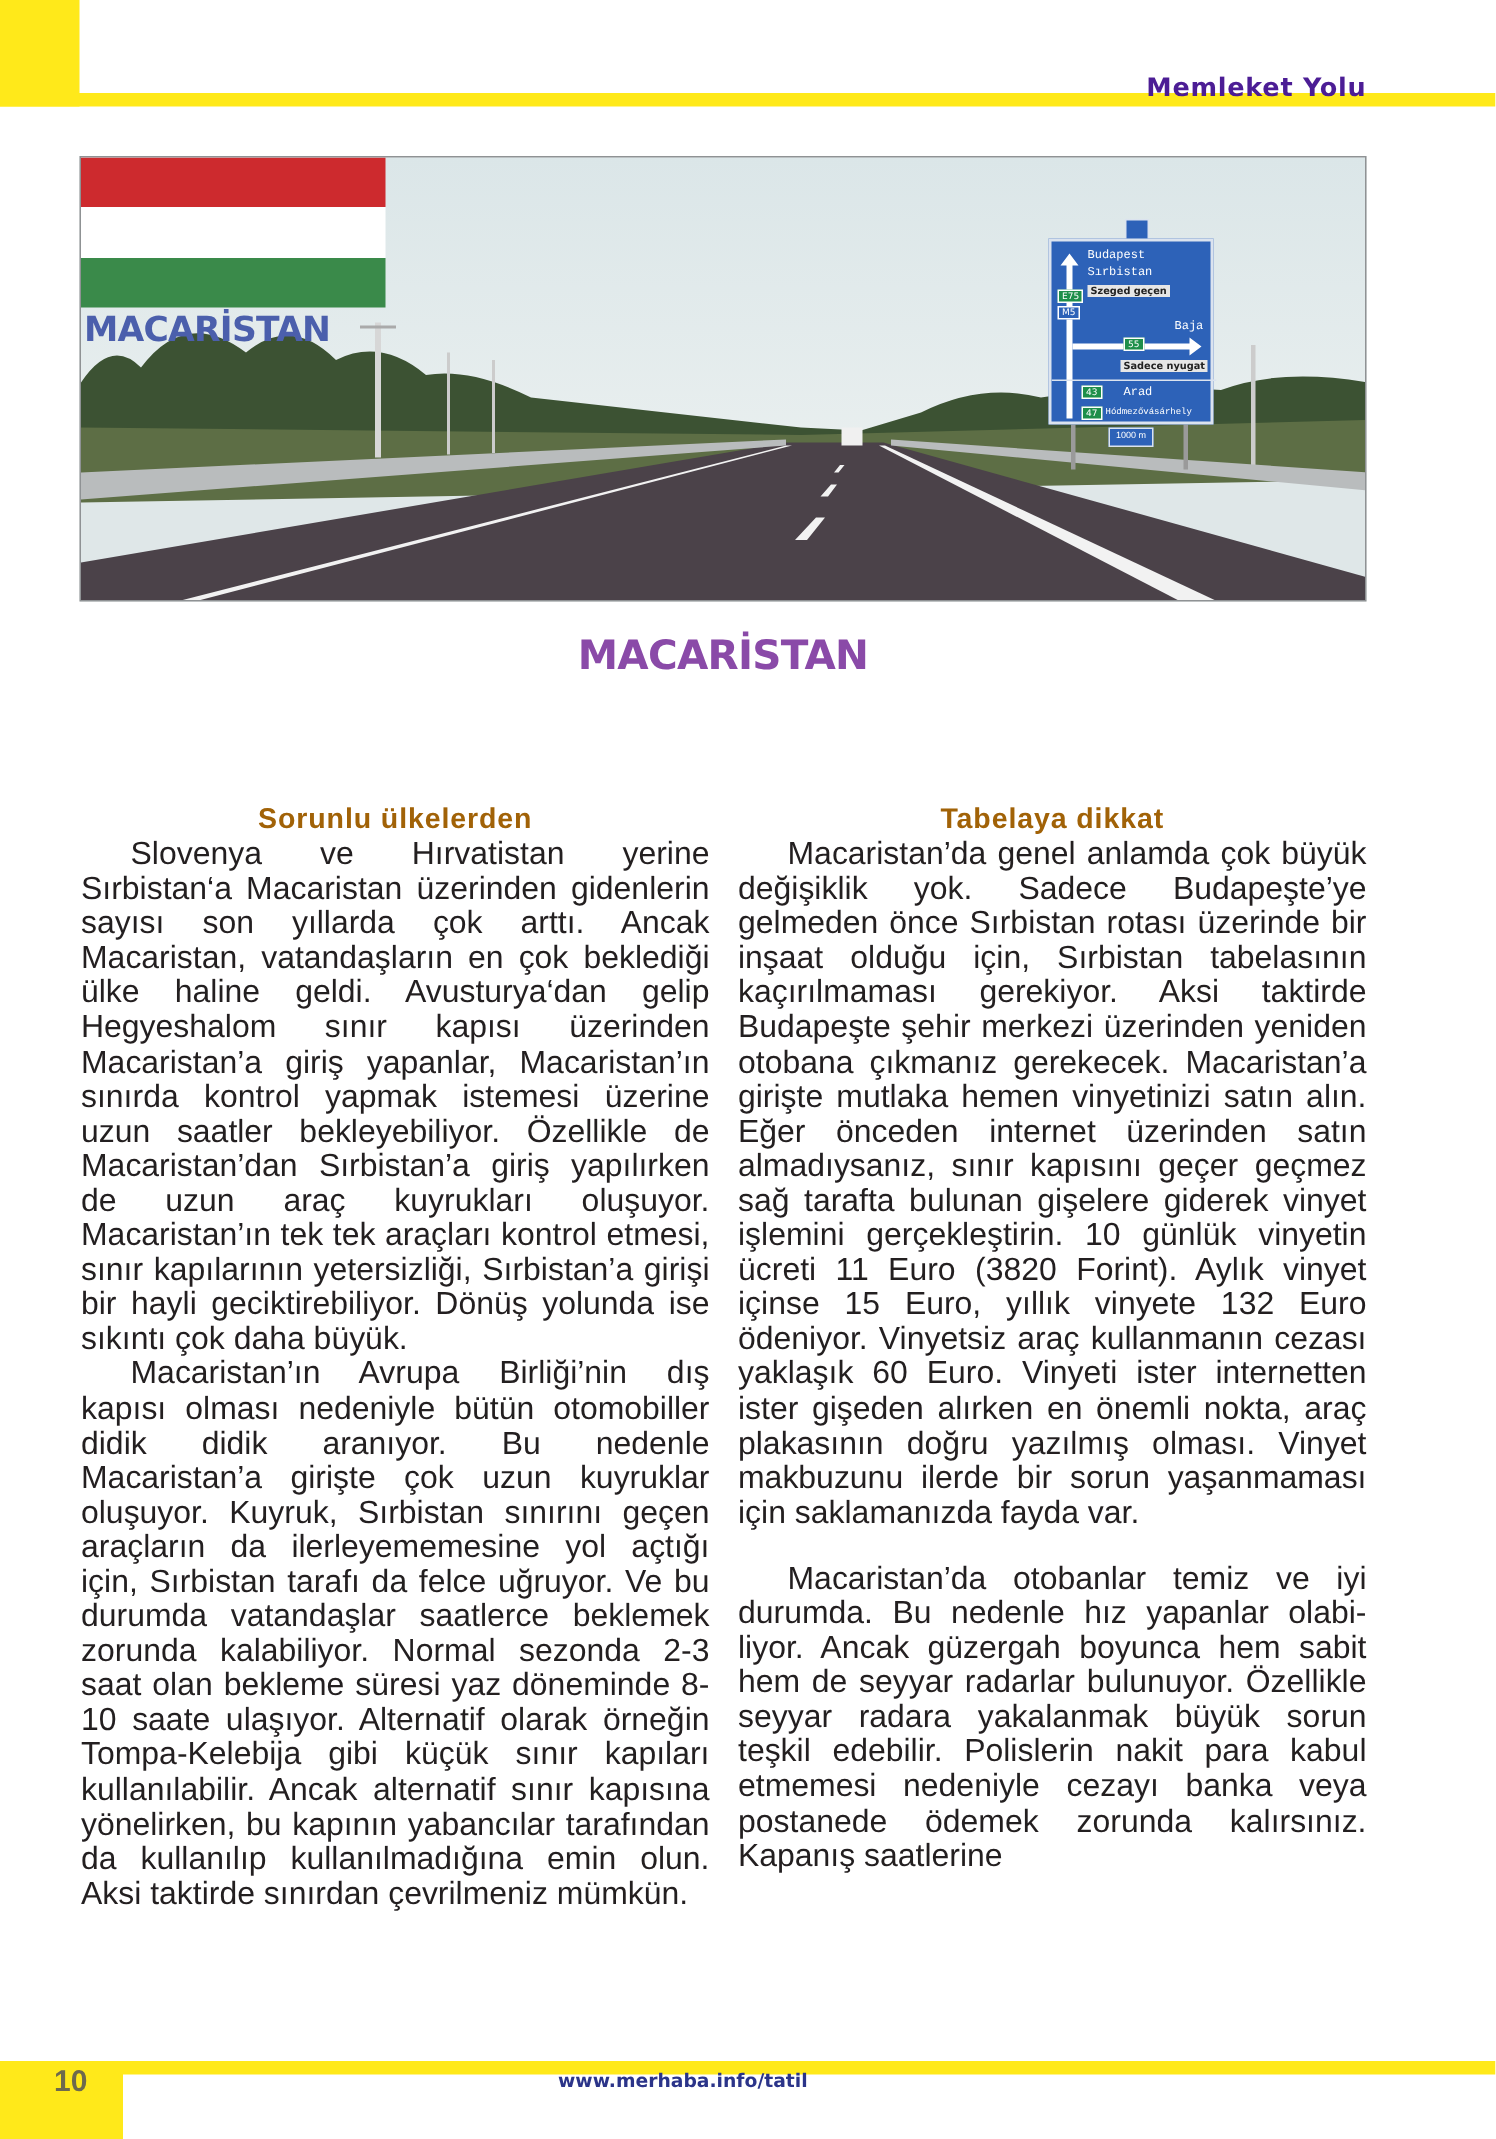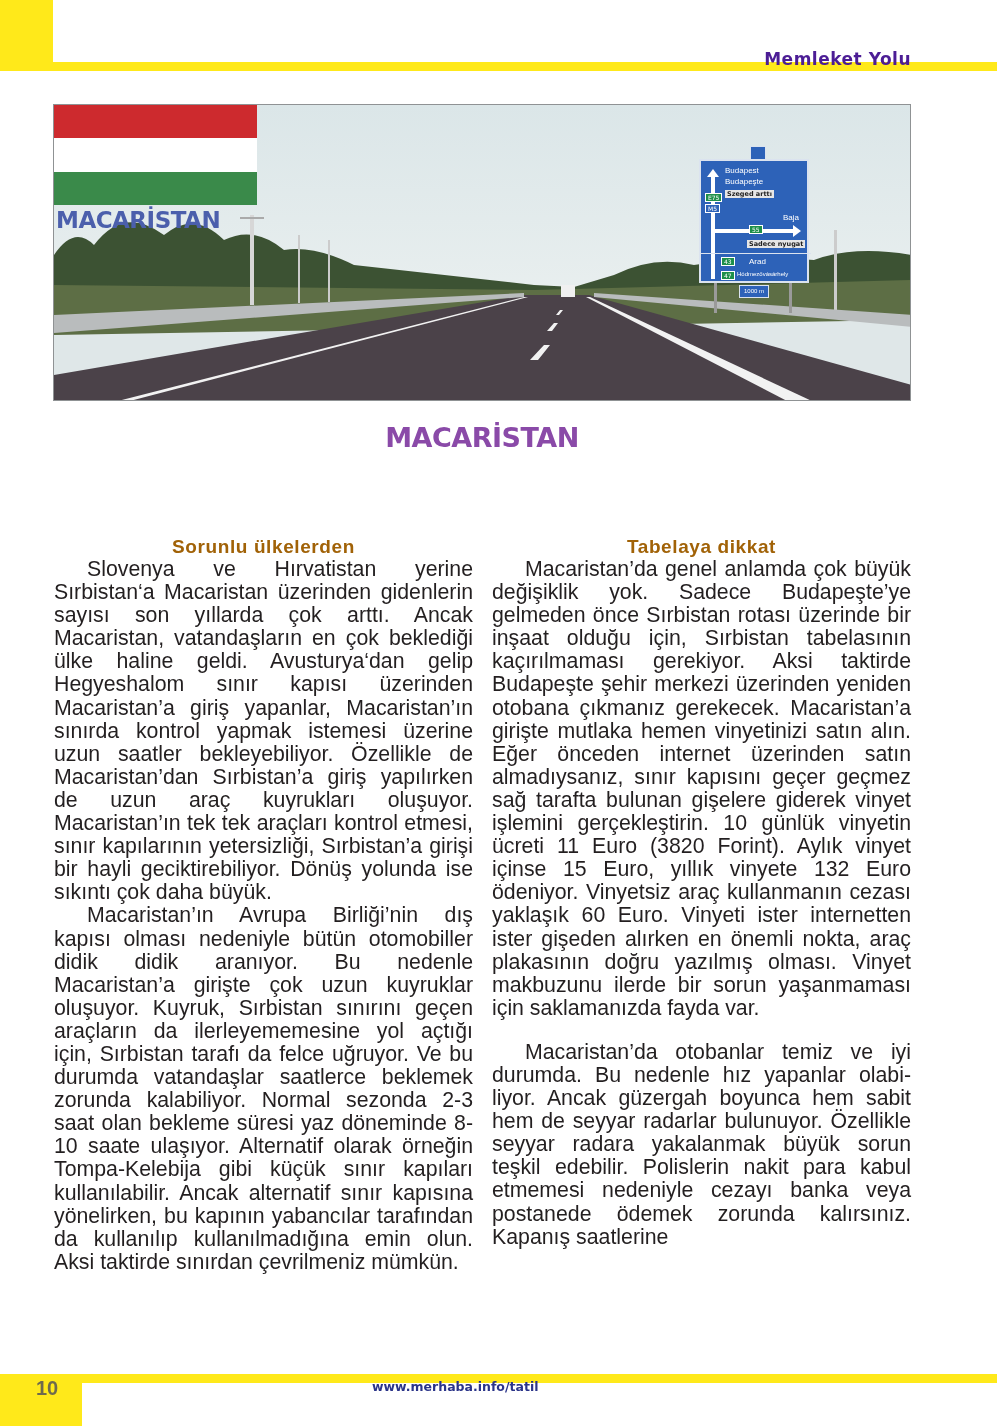--- a/index.html
+++ b/index.html
@@ -21,21 +21,21 @@
   .flag .s { height:33.4px; }
   .flag-label { position:absolute; left:2px; top:102px; font-family:"DejaVu Sans", sans-serif;
                 font-weight:bold; font-size:23px; color:#4b5fac; letter-spacing:-0.5px; }
 
   .sign { position:absolute; left:645px; top:54px; width:110px; height:124px; background:#2d62b8;
           border:2px solid #dbe3ef; box-sizing:border-box; }
   .sign-top { position:absolute; left:696px; top:41px; width:14px; height:13px; background:#2d62b8;
               border:1px solid #dbe3ef; }
   .sign-bottom { position:absolute; left:685px; top:180px; width:28px; height:11px; background:#2d62b8;
                  border:1px solid #dbe3ef; color:#fff; font-size:6px; text-align:center; line-height:11px; }
-  .sign .txt { position:absolute; color:#fff; font-size:8px; font-family:Liberation Sans, sans-serif;text-align:center; }
+  .sign .txt { position:absolute; color:#fff; font-size:8px; font-family:Liberation Mono, monospace;text-align:center; }
   .sign .wbox { position:absolute; background:#e6e6e6; color:#222; font-size:6.5px; padding:0 2px;
                 font-family:"DejaVu Sans", sans-serif; font-weight:bold; }
   .sign .gbox { position:absolute; background:#1e8f4a; color:#fff; font-size:6px; padding:0 2px;
                 border:1px solid #fff; font-family:"DejaVu Sans", sans-serif; }
 
   
   .main-title { position:absolute; left:0; width:964px; text-align:center; top:422px;
                 font-family:"DejaVu Sans", sans-serif; font-weight:bold; font-size:27px; color:#8a4aa8;
                 letter-spacing:-0.5px; }
 
@@ -105,22 +105,22 @@
   <div class="flag-label">MACARİSTAN</div>
 
   <div class="sign-top"></div>
   <div class="sign">
     <svg width="110" height="124" style="position:absolute;left:0;top:0">
       <path d="M12 8 L6 16 L10 16 L10 118 L14 118 L14 16 L18 16 Z" fill="#fff"></path>
       <path d="M14 68 L92 68 L92 64 L100 70 L92 76 L92 72 L14 72 Z" fill="#fff"></path>
       <rect x="0" y="92" width="110" height="1" fill="#dbe3ef"></rect>
     </svg>
     <span class="txt" style="left:24px;top:5px">Budapest</span>
-    <span class="txt" style="left:24px;top:16px">Budapeşte</span>
-    <span class="wbox" style="left:24px;top:29px">Szeged arttı</span>
+    <span class="txt" style="left:24px;top:16px">Sırbistan</span>
+    <span class="wbox" style="left:24px;top:29px">Szeged geçen</span>
     <span class="gbox" style="left:4px;top:32px">E75</span>
     <span class="gbox" style="left:4px;top:43px;background:#2d62b8">M5</span>
     <span class="txt" style="left:82px;top:52px">Baja</span>
     <span class="gbox" style="left:48px;top:64px">55</span>
     <span class="wbox" style="left:46px;top:79px">Sadece nyugat</span>
     <span class="gbox" style="left:20px;top:96px">43</span>
     <span class="txt" style="left:48px;top:96px">Arad</span>
     <span class="gbox" style="left:20px;top:110px">47</span>
     <span class="txt" style="left:36px;top:110px;font-size:6px">Hódmezővásárhely</span>
   </div>

